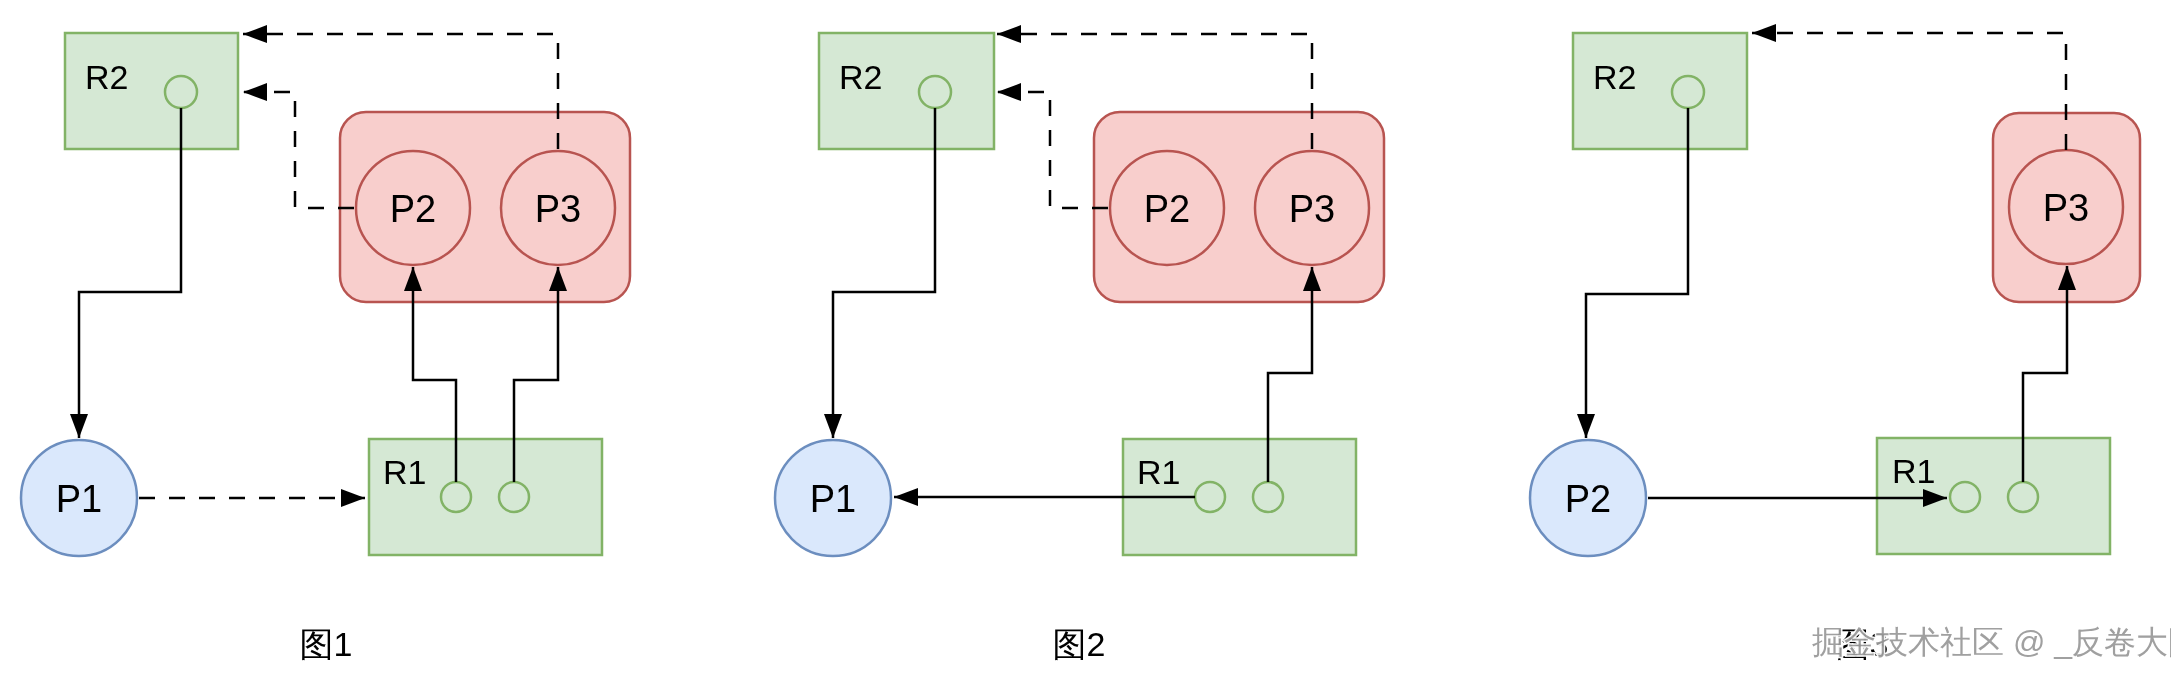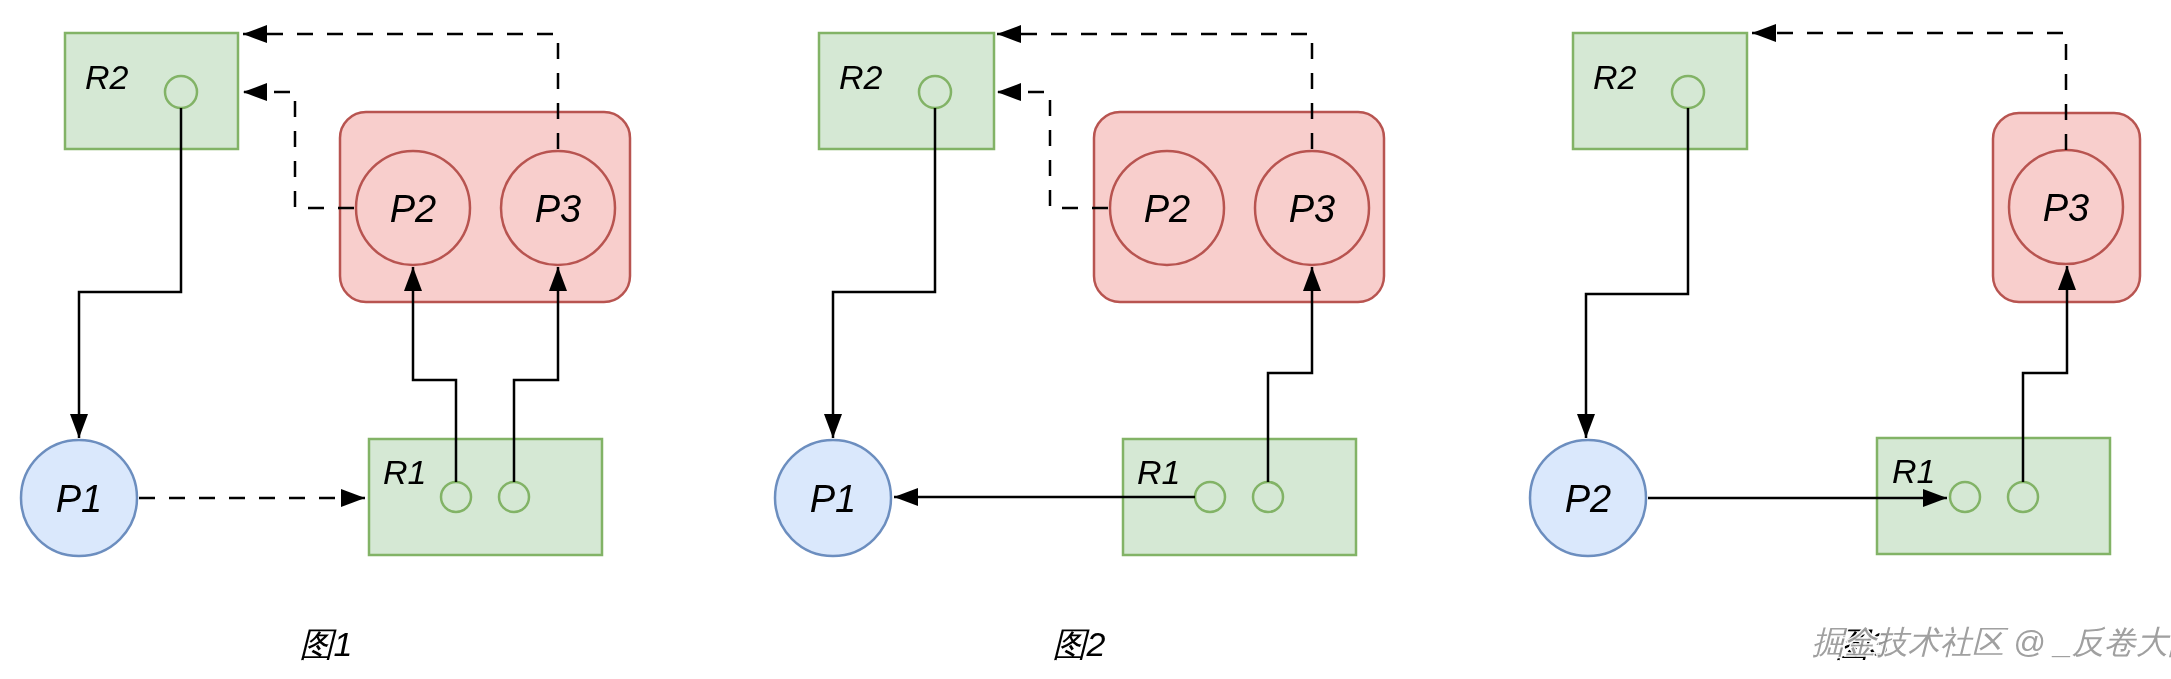--- a/index.html
+++ b/index.html
@@ -7,21 +7,20 @@
     padding: 0;
     background: #ffffff;
   }
   .stage {
     position: relative;
     width: 2171px;
     height: 679px;
     background: #ffffff;
     overflow: hidden;
     font-family: "Liberation Sans", sans-serif;
-    font-style: italic;
   }
   svg { display: block; }
   .node-label {
     font-family: "Liberation Sans", sans-serif;
     font-size: 38px;
     fill: #000000;
   }
   .box-label {
     font-family: "Liberation Sans", sans-serif;
     font-size: 34px;

